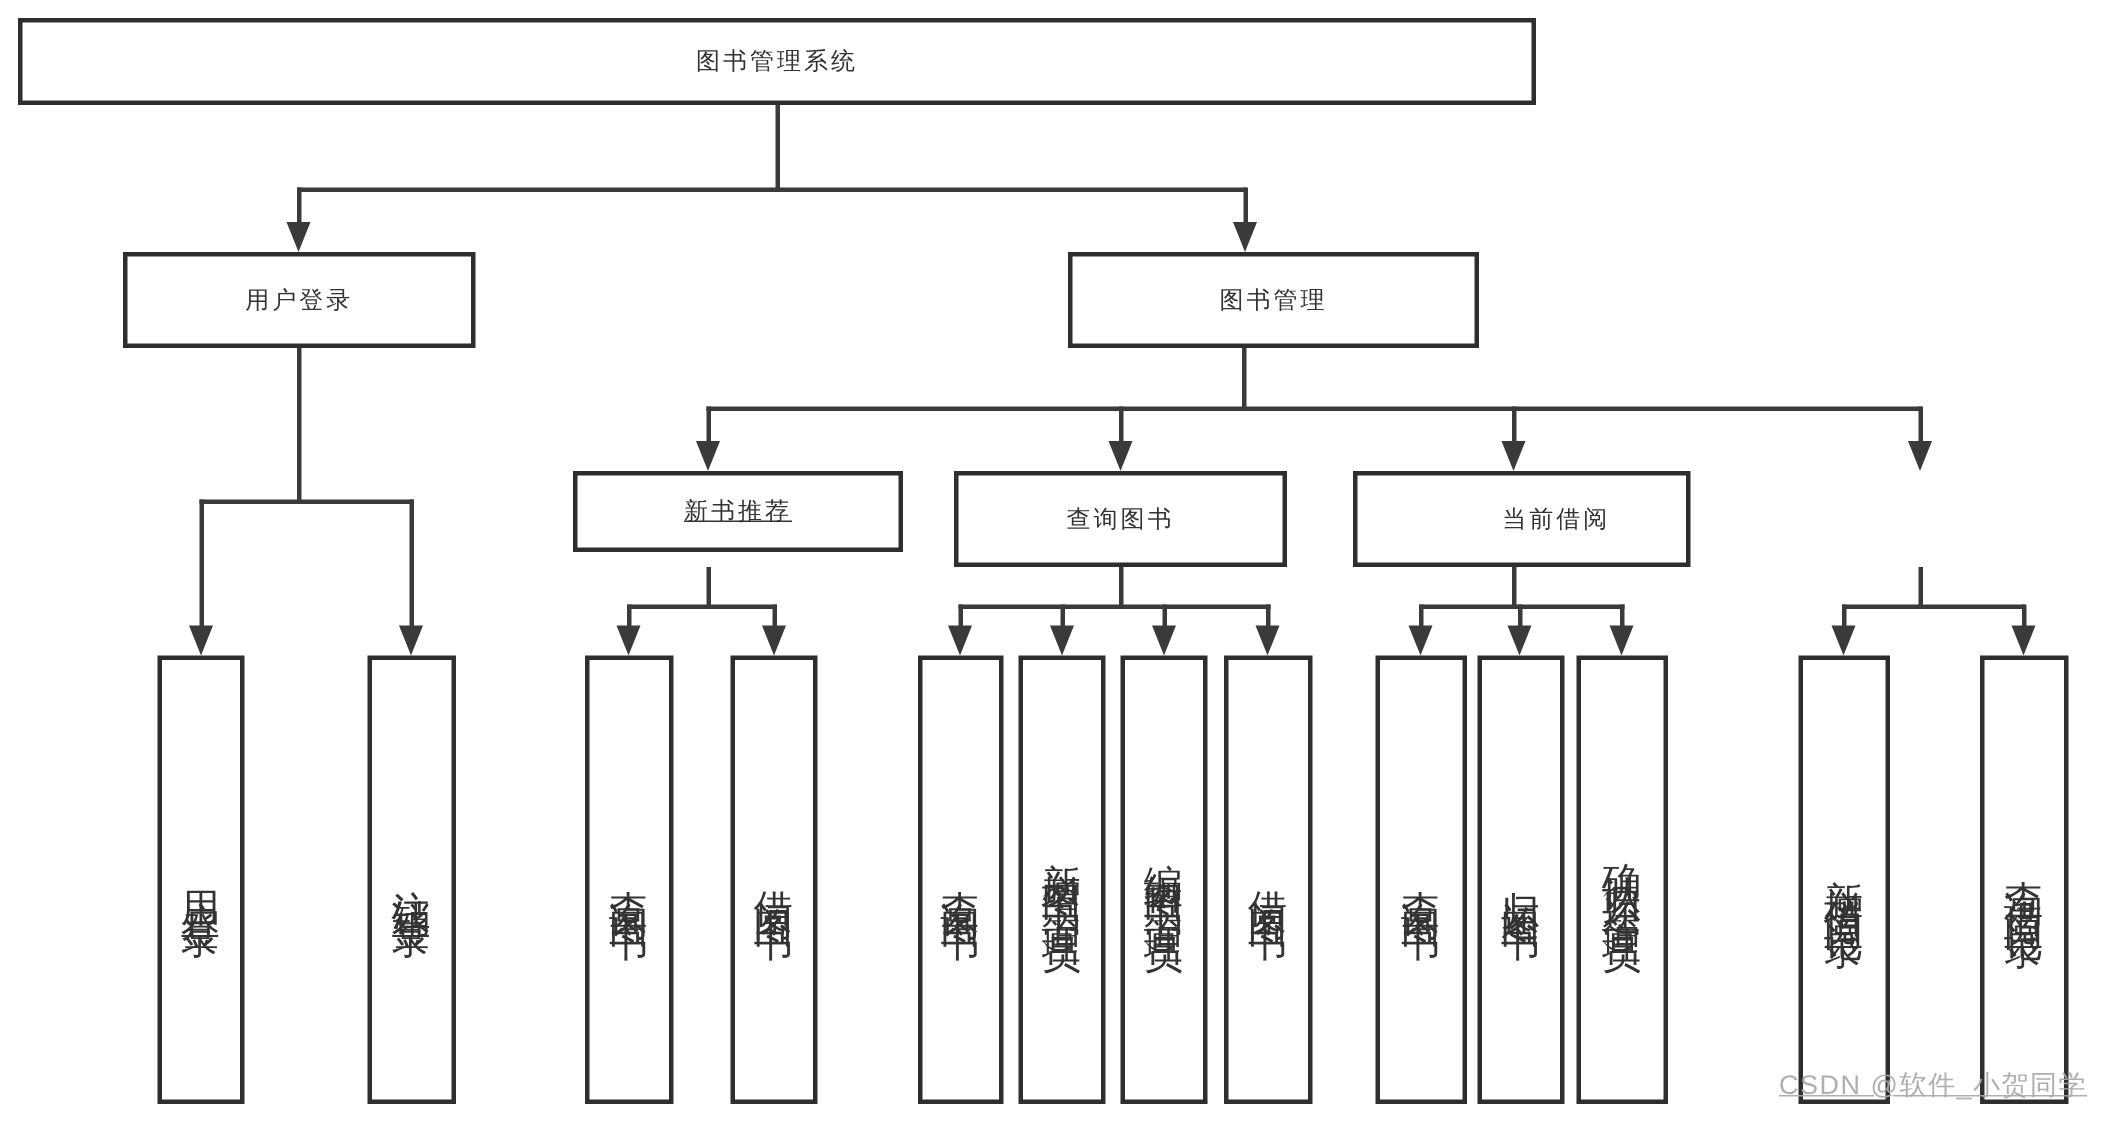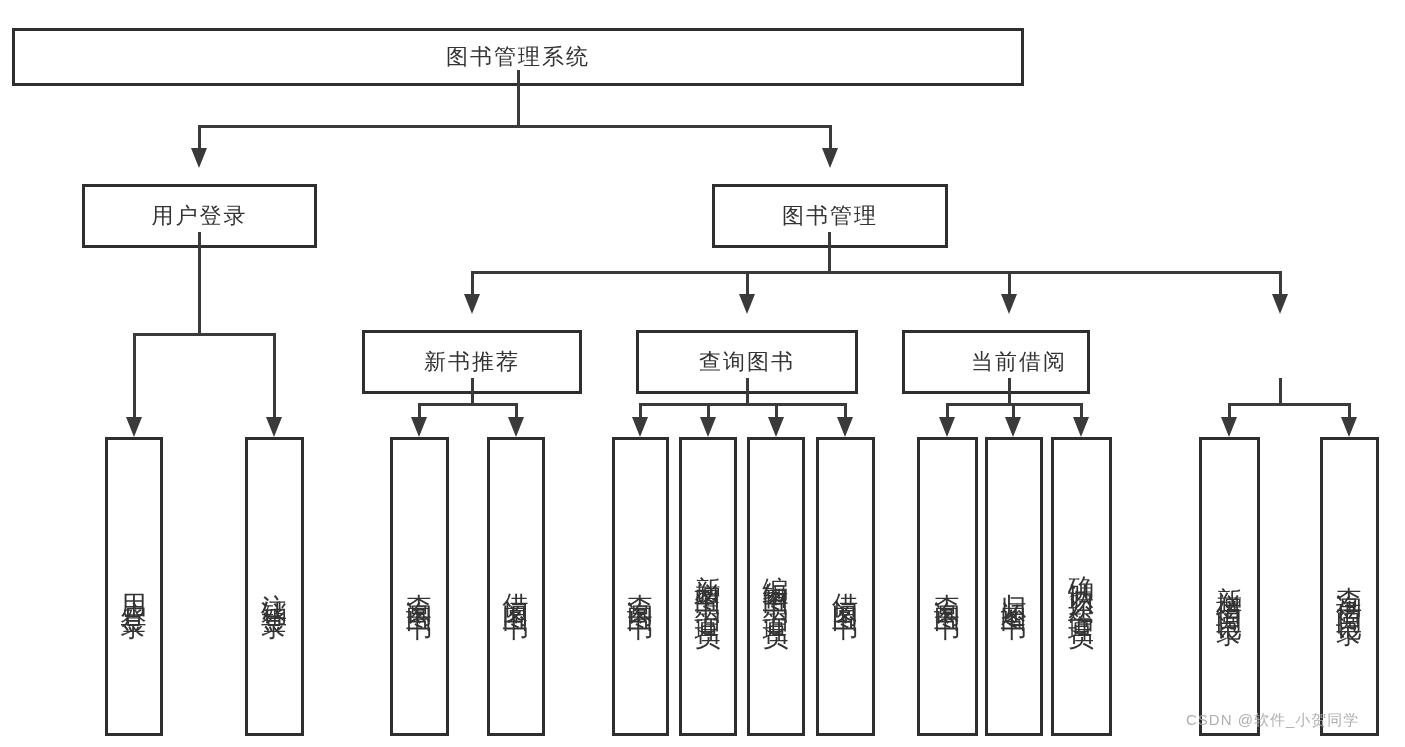--- a/index.html
+++ b/index.html
@@ -1,44 +1,44 @@
 <!DOCTYPE html>
 <html><head>
 <meta charset="utf-8">
 <style>
   html,body{margin:0;padding:0;background:#fff;}
   .stage{position:relative;width:1405px;height:747px;background:#fff;overflow:hidden;
          font-family:"Liberation Sans","DejaVu Sans",sans-serif;}
   .node{position:absolute;background:#fff;border:3px solid #2e2e2e;box-sizing:border-box;
         display:flex;align-items:center;justify-content:center;color:#333;}
-  .node.h{font-size:22px;letter-spacing:2px;white-space:nowrap;margin-top:16px;}
+  .node.h{font-size:16px;letter-spacing:2px;white-space:nowrap;}
   .node.v{writing-mode:vertical-rl;font-size:26px;letter-spacing:7px;line-height:1;}
   .vline{position:absolute;width:3px;background:#3a3a3a;}
   .hline{position:absolute;height:3px;background:#3a3a3a;}
   .arr{position:absolute;width:0;height:0;border-left:8px solid transparent;
        border-right:8px solid transparent;border-top:20px solid #3a3a3a;}
-  .watermark{position:absolute;left:1186px;top:711px;font-size:15px;color:rgba(168,168,168,0.92);
-             letter-spacing:1px;z-index:10;white-space:nowrap;}
+  .watermark{position:absolute;left:1186px;top:711px;font-size:18px;color:rgba(168,168,168,0.92);
+             letter-spacing:1px;z-index:10;white-space:nowrap;text-decoration:underline;}
 </style>
 </head>
 <body>
 
 <div class="stage">
 
   <div class="node h" style="left:12px;top:12px;width:1012px;height:58px;">图书管理系统</div>
 
   <div class="node h" style="left:82px;top:168px;width:235px;height:64px;">用户登录</div>
 
-  <div class="node h" style="left:712px;top:168px;width:236px;height:64px;">图书管理</div>
+  <div class="node h" style="left:712px;top:168px;width:274px;height:64px;">图书管理</div>
 
-  <div class="node h" style="left:362px;top:314px;width:220px;height:64px;">新书推荐</div>
+  <div class="node h" style="left:382px;top:314px;width:220px;height:54px;text-decoration:underline;">新书推荐</div>
 
   <div class="node h" style="left:636px;top:314px;width:222px;height:64px;">查询图书</div>
 
-  <div class="node h" style="left:902px;top:314px;width:188px;height:64px;padding-left:46px;">当前借阅</div>
+  <div class="node h" style="left:902px;top:314px;width:225px;height:64px;padding-left:46px;">当前借阅</div>
 
 
   <div class="node v" style="left:105px;top:437px;width:58px;height:299px;">用户登录</div>
 
   <div class="node v" style="left:245px;top:437px;width:59px;height:299px;">注销登录</div>
 
   <div class="node v" style="left:390px;top:437px;width:59px;height:299px;">查询图书</div>
 
   <div class="node v" style="left:487px;top:437px;width:58px;height:299px;">借阅图书</div>
 

